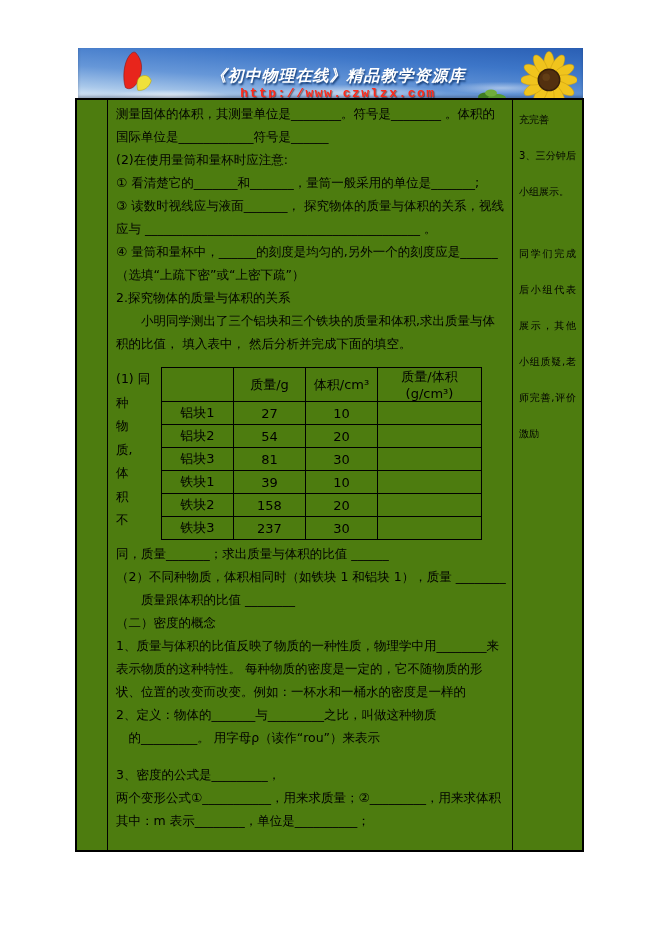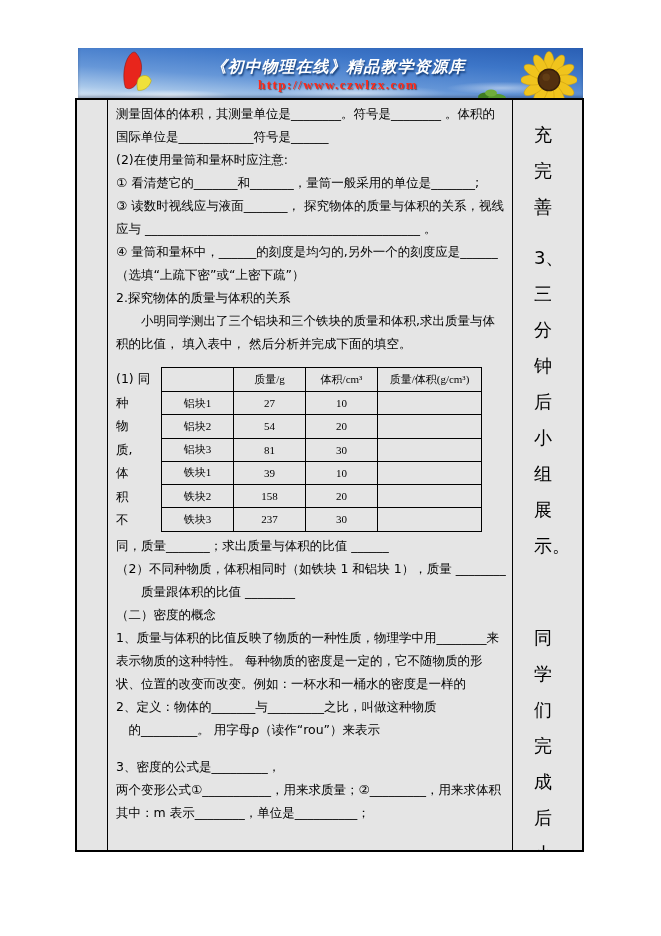--- a/index.html
+++ b/index.html
@@ -14,61 +14,61 @@
   .banner {
     position:absolute; left:78px; top:48px; width:505px; height:50px; overflow:hidden;
     background:
       radial-gradient(90px 10px at 18% 97%, rgba(255,255,255,.75), rgba(255,255,255,0) 70%),
       radial-gradient(130px 12px at 55% 90%, rgba(255,255,255,.55), rgba(255,255,255,0) 70%),
       radial-gradient(80px 9px at 84% 80%, rgba(255,255,255,.45), rgba(255,255,255,0) 70%),
       linear-gradient(184deg, #2a5fb4 0%, #3d76c8 30%, #6697d8 62%, #a9c8ea 86%, #dfecf8 100%);
     box-shadow: inset 0 -2px 3px rgba(10,30,70,.35);
   }
   .logo { position:absolute; left:32px; top:3px; width:48px; height:46px; }
-  .banner-text { position:absolute; left:110px; right:95px; top:9px; text-align:center; }
+  .banner-text { position:absolute; left:110px; right:95px; top:18px; text-align:center; }
   .banner-title {
     font-family:"DejaVu Serif","Liberation Serif",serif; font-style:italic; font-weight:bold;
     font-size:16px; line-height:20px; color:#fff; letter-spacing:1px; white-space:nowrap;
     text-shadow:1px 2px 2px #123a74;
   }
   .banner-url {
-    font-family:Liberation Serif, serif;
+    font-family:Liberation Mono, monospace;
     font-size:13px; line-height:16px; font-weight:bold; color:#ff2a1a; letter-spacing:1.5px;
     text-shadow:1px 1px 1px rgba(60,20,10,.55); white-space:nowrap;
   }
   .sunflower { position:absolute; right:6px; bottom:-9px; width:56px; height:56px; }
   .foliage  { position:absolute; right:74px; bottom:-4px; width:32px; height:17px; }
 
   
   .doc {
     position:absolute; left:75px; top:98px; width:509px; height:754px;
-    border:2px solid #000; background:#e5e5e5; display:flex;
+    border:2px solid #000; background:#4d7c0f; display:flex;
   }
   .gutter-col { width:31px; flex:none; border-right:1px solid #000; }
   .main-col   { flex:1 1 auto; padding:2px 6px 0 8px; overflow:hidden; }
   .sidebar-col{ width:70px; flex:none; border-left:1px solid #000; padding:2px 6px 0 6px; overflow:hidden; }
 
   .line { margin:0; font-size:12.5px; line-height:23px; min-height:23px; }
   .line:empty { min-height:14px; }
 
   
   .tbl-wrap { display:flex; margin:12px 0 2px 0; }
   .wrap-gutter { width:45px; flex:none; font-size:12.5px; line-height:23.5px; white-space:pre-line; }
   table.inner { border-collapse:collapse; flex:none; }
   .inner th, .inner td {
-    border:1px solid #000; font-weight:normal; font-size:11px; text-align:center; padding:0 2px;font-family:Liberation Serif, serif;
+    border:1px solid #000; font-weight:normal; font-size:13px; text-align:center; padding:0 2px;
   }
   .inner th { height:24px; }
   .inner td { height:23px; }
   .inner .c0 { width:72px; } .inner .c1 { width:72px; }
   .inner .c2 { width:72px; } .inner .c3 { width:104px; }
 
   
   .sb-line {
-    margin:15px; font-size:18px; line-height:36px; min-height:36px;
+    margin:0; font-size:10px; line-height:36px; min-height:36px;
     text-align:justify; text-justify:inter-character; word-break:break-all;
   }
   .sb-line:empty { min-height:26px; }
 </style>
 </head>
 <body>
 
 <div class="banner">
   <svg class="logo" viewBox="0 0 50 48">
     <path d="M27,2 C34,10 35,20 29,32 C25,39 20,41 16,38 C13,29 14,13 20,5 C22,2 25,0 27,2 Z" fill="#e8251c" stroke="#8c130e" stroke-width="0.6"></path>

